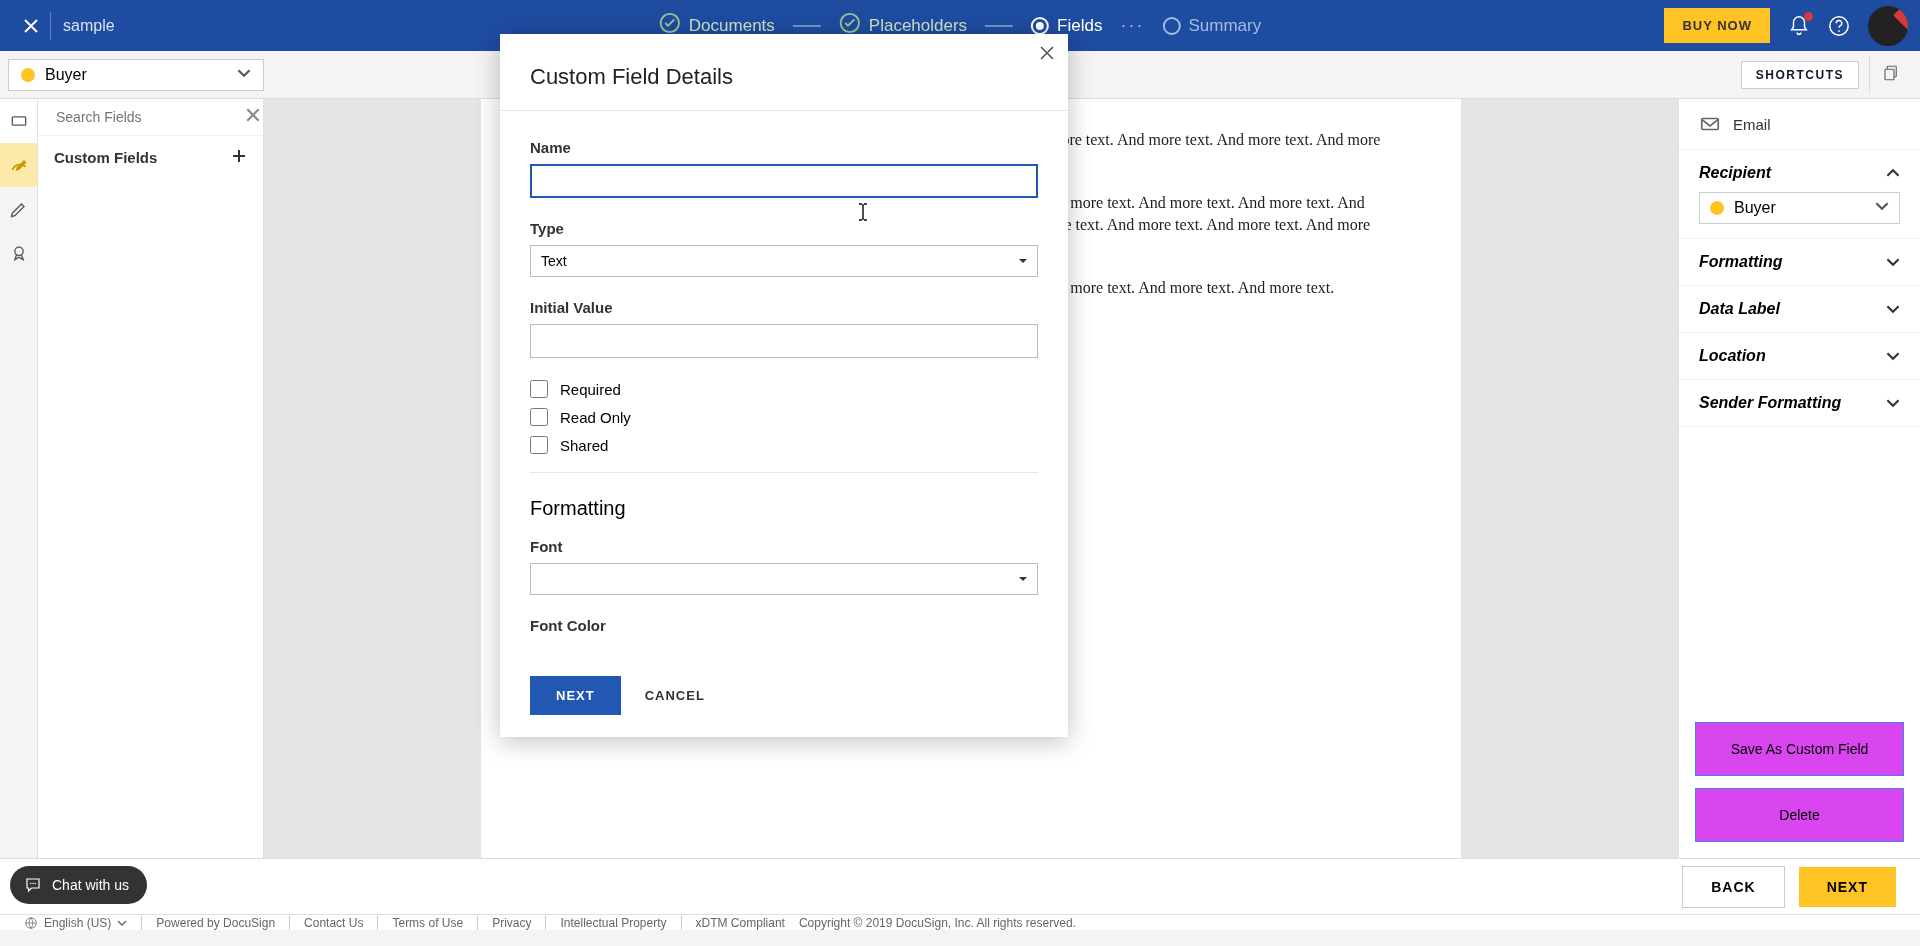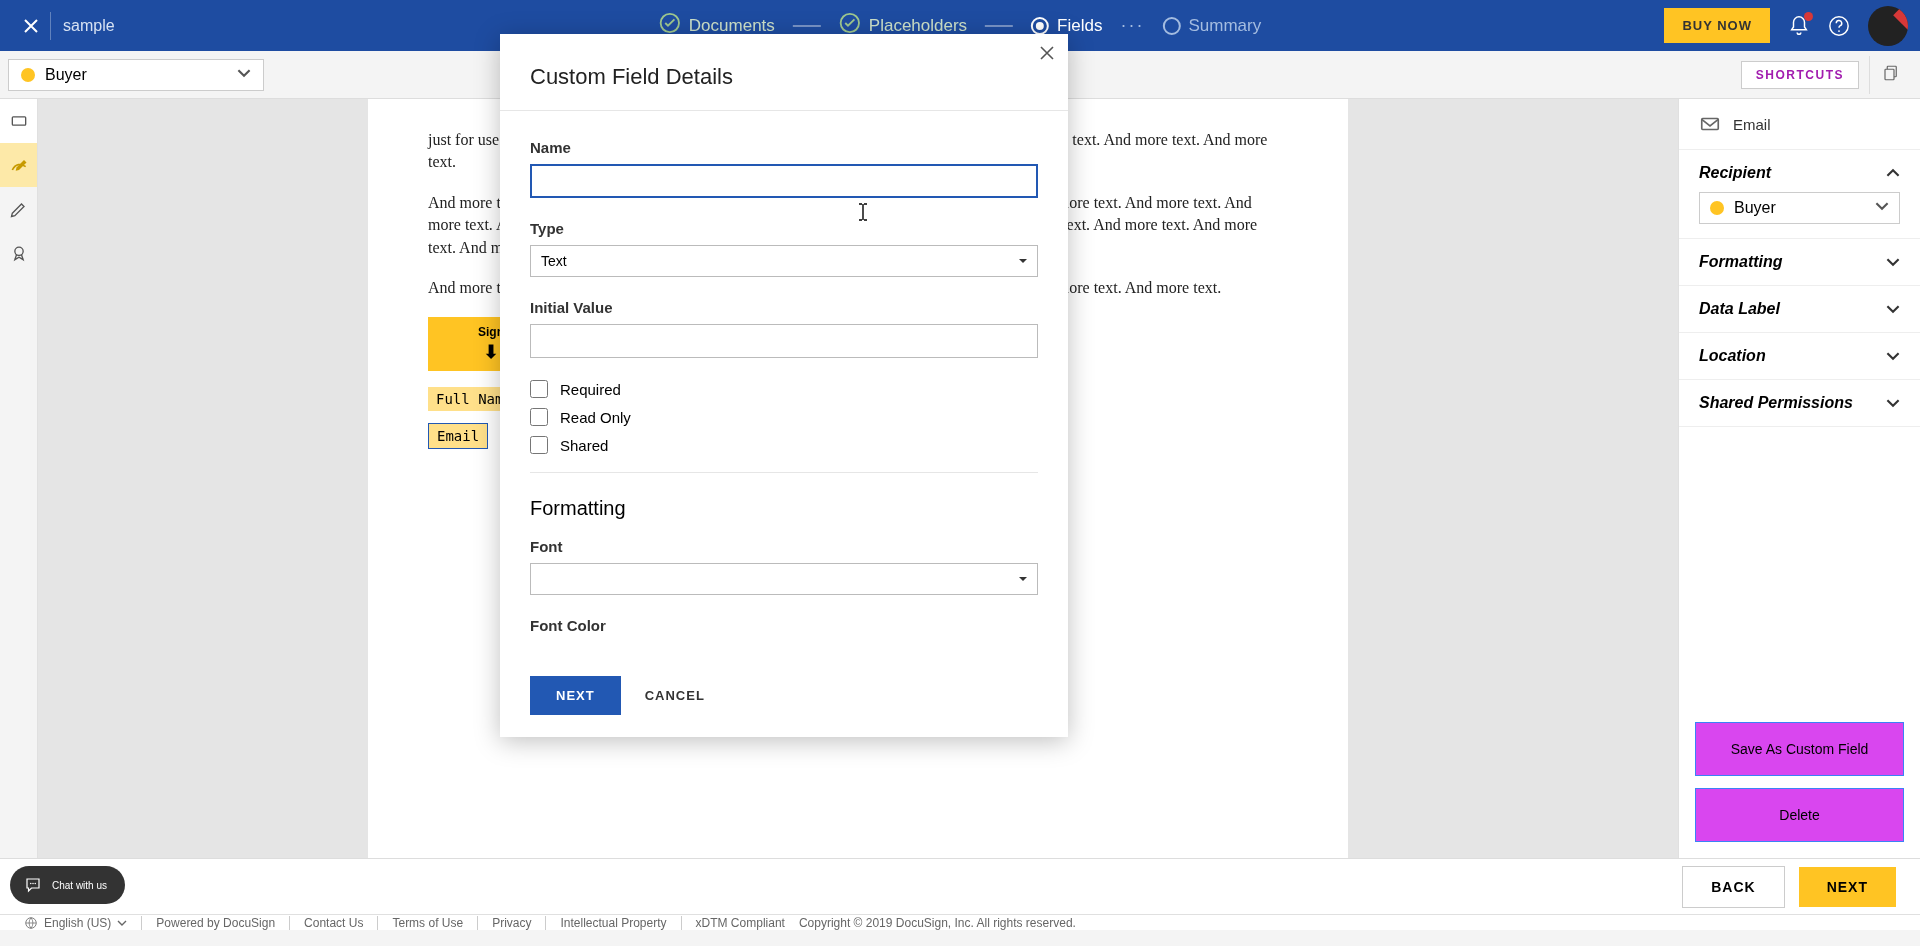--- a/index.html
+++ b/index.html
@@ -28,21 +28,21 @@
 .hdr-icon svg { width: 100%; height: 100%; fill: #fff; }
 .notif-dot { position: absolute; top: -3px; right: -3px; width: 9px; height: 9px; background: #d73838; border-radius: 50%; }
 .avatar { width: 40px; height: 40px; border-radius: 50%; background: #222; position: relative; overflow: hidden; cursor: pointer; }
 .avatar::before { content:''; position:absolute; width: 24px; height: 24px; background: #d73838; top:0; right:0; transform: rotate(45deg) translate(8px,-12px); }
 
 
 .sub-header { height: 48px; background: #f4f4f4; border-bottom: 1px solid #ddd; display: flex; align-items: center; padding: 0 8px; }
 .recipient-dd { display: flex; align-items: center; gap: 10px; border: 1px solid #ccc; background: #fff; padding: 6px 12px; width: 256px; cursor: pointer; }
 .dot-yellow { width: 14px; height: 14px; border-radius: 50%; background: #ffc423; }
 .sub-right { margin-left: auto; display: flex; align-items: center; gap: 10px; }
-.shortcuts-btn { border: 1px solid #ccc; padding: 6px 14px; font-size: 12px; letter-spacing: 1.5px; font-weight: 600; color: #a21caf; background: #fff; cursor: pointer; }
+.shortcuts-btn { border: 1px solid #ccc; padding: 6px 14px; font-size: 12px; letter-spacing: 1.5px; font-weight: 600; color: #0f172a; background: #fff; cursor: pointer; }
 .copy-icon { border-left: 1px solid #ddd; padding: 8px 12px; cursor: pointer; }
 .copy-icon svg { width: 18px; height: 18px; fill: #666; }
 
 
 .main { display: flex; height: calc(946px - 51px - 48px - 56px - 32px); }
 .left-tool-rail { width: 38px; background: #f4f4f4; border-right: 1px solid #e0e0e0; display: flex; flex-direction: column; }
 .rail-icon { height: 44px; display: flex; align-items: center; justify-content: center; cursor: pointer; position:relative; }
 .rail-icon.active { background: #fff; }
 .rail-icon.yellow-active { background: #fde9a8; }
 .rail-icon svg { width: 20px; height: 20px; }
@@ -80,21 +80,21 @@
 .btn-primary { background: #ffc423; border: none; padding: 12px 28px; font-size: 14px; font-weight: 700; letter-spacing: 1px; cursor: pointer; }
 
 
 .footer { height: 16px; background: #fff; border-top: 1px solid #e0e0e0; display: flex; align-items: center; padding: 0 24px; font-size: 12px; color: #666; gap: 0; }
 .footer .lang { display: flex; align-items: center; gap: 6px; cursor: pointer; }
 .footer .sep { width: 1px; height: 14px; background: #ccc; margin: 0 14px; }
 .footer a { color: #666; text-decoration: none; cursor: pointer; }
 .footer .copy { margin-left: 14px; }
 
 
-.chat-bubble { position: absolute; left: 10px; bottom: 42px; background: #333; color: #fff; padding: 10px 18px 10px 14px; border-radius: 24px; display: flex; align-items: center; gap: 10px; font-size: 10px; cursor: pointer; }
+.chat-bubble { position: absolute; left: 10px; bottom: 42px; background: #333; color: #fff; padding: 10px 18px 10px 14px; border-radius: 24px; display: flex; align-items: center; gap: 10px; font-size: 14px; cursor: pointer; }
 .chat-bubble svg { width: 18px; height: 18px; fill: #fff; }
 .modal { position: absolute; left: 500px; top: 34px; width: 568px; height: 703px; background: #fff; box-shadow: 0 4px 24px rgba(0,0,0,0.25); display: flex; flex-direction: column; pointer-events: auto; }
 .modal-close { position: absolute; top: 12px; right: 14px; cursor: pointer; }
 .modal-close svg { width: 14px; height: 14px; fill: #555; }
 .modal-header { padding: 30px 30px 20px; border-bottom: 1px solid #e6e6e6; }
 .modal-header h2 { font-size: 22px; font-weight: 400; color: #222; }
 .modal-body { flex: 1; overflow-y: auto; padding: 28px 30px 0; }
 .field-group { margin-bottom: 22px; }
 .field-group label { display: block; font-size: 15px; font-weight: 600; color: #333; margin-bottom: 8px; }
 .txt-input { width: 100%; height: 34px; border: 1px solid #bbb; padding: 0 10px; font-size: 15px; outline: none; }
@@ -212,20 +212,38 @@
         </svg>
       </div>
     <div class="rail-icon">
         <svg viewBox="0 0 24 24">
           <circle cx="12" cy="10" r="5" fill="none" stroke="#555" stroke-width="1.6"></circle>
           <path d="M9 14 l-2 6 5 -3 5 3 -2 -6" fill="none" stroke="#555" stroke-width="1.6"></path>
         </svg>
       </div>
   </div>
 
+  <div class="left-panel">
+    <div class="search-row">
+      <svg viewBox="0 0 24 24">
+          <circle cx="10" cy="10" r="6" fill="none" stroke="#888" stroke-width="2"></circle>
+          <path d="M15 15 l5 5" stroke="#888" stroke-width="2"></path>
+        </svg>
+      <input type="text" placeholder="Search Fields" style="">
+      <span class="search-clear"><svg viewBox="0 0 14 14">
+            <path d="M2 2 L12 12 M12 2 L2 12" stroke="#888" stroke-width="2"></path>
+          </svg></span>
+    </div>
+    <div class="custom-fields-hdr">
+      <span>Custom Fields</span>
+      <span class="plus-icon"><svg viewBox="0 0 16 16">
+            <path d="M8 2 v12 M2 8 h12" stroke="#333" stroke-width="2"></path>
+          </svg></span>
+    </div>
+  </div>
 
   <div class="doc-area">
     <div class="page">
       <p>just for use. And more text. And more text. And more text. And more text. And more text. And more text. And more text. And more text.</p>
       <p>And more text. And more text. And more text. And more text. And more text. And more text. And more text. And more text. And more text. And more text. And more text. And more text. And more text. And more text. And more text. And more text. And more text. And more text.</p>
       <p>And more text. And more text. And more text. And more text. And more text. And more text. And more text. And more text.</p>
       <div class="sign-field">
         <span>Sign</span>
         <span class="arrow">⬇</span>
       </div>
@@ -276,21 +294,21 @@
     <div class="rp-section">
       <div class="rp-section-hdr">
         <span>Location</span>
         <svg class="chev" viewBox="0 0 10 10">
             <path d="M1 3 L5 7 L9 3" stroke="#333" stroke-width="1.5" fill="none"></path>
           </svg>
       </div>
     </div>
     <div class="rp-section">
       <div class="rp-section-hdr">
-        <span>Shared Permissions</span>
+        <span>Sender Formatting</span>
         <svg class="chev" viewBox="0 0 10 10">
             <path d="M1 3 L5 7 L9 3" stroke="#333" stroke-width="1.5" fill="none"></path>
           </svg>
       </div>
     </div>
     <div class="rp-actions">
       <button>Save As Custom Field</button>
       <button>Delete</button>
     </div>
   </div>

